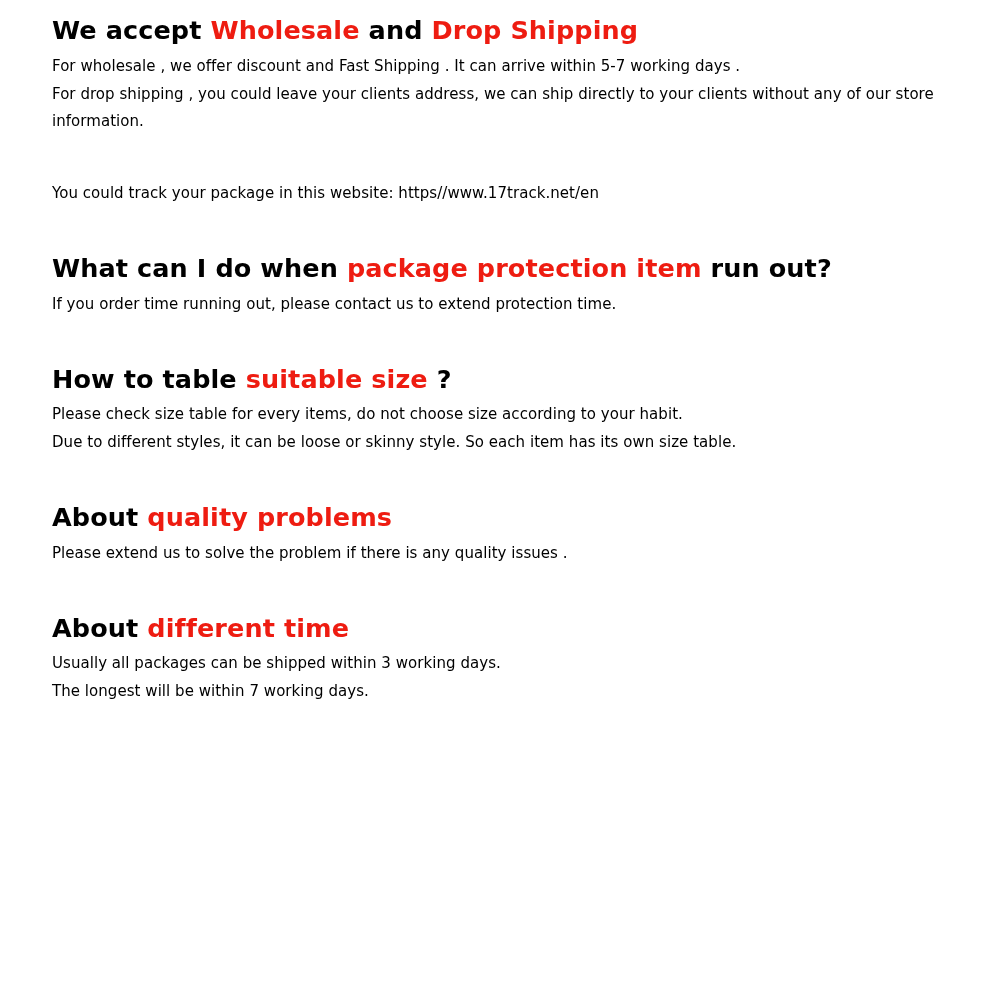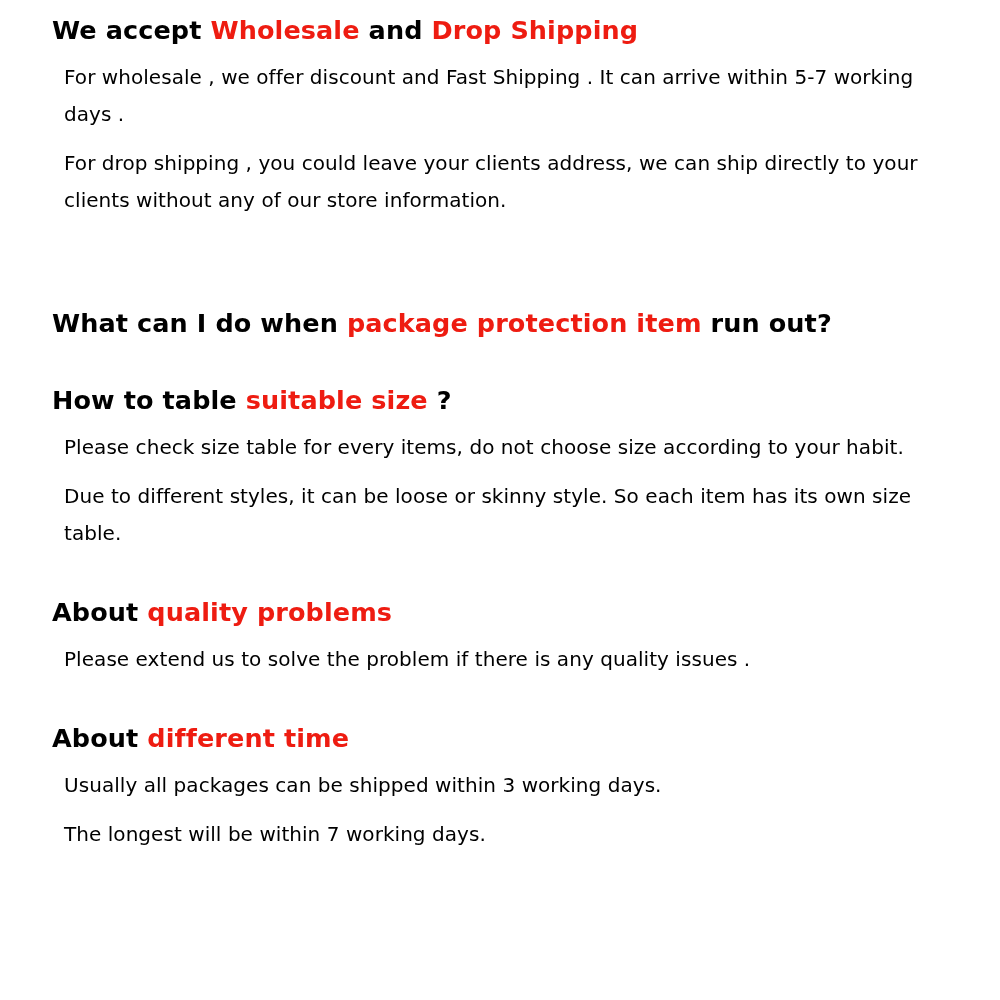--- a/index.html
+++ b/index.html
@@ -32,23 +32,23 @@
     font-weight: bold;
     line-height: 1.28;
     margin: 0 0 6px 0;
     letter-spacing: 0.1px;
     color: #000000;
   }
   .accent {
     color: #ee1c11;
   }
   p.body-line {
-    font-size: 20px;
+    font-size: 15px;
     line-height: 1.86;
-    margin: 12px;
+    margin: 0;
     letter-spacing: 0.05px;
     color: #000000;
     font-weight: 400;
   }
   .gap-lg { height: 18px; }
 </style>
 </head>
 <body>
 
 <div class="page">
@@ -57,28 +57,30 @@
     <h2 class="heading">
       <span>We accept </span><span class="accent">Wholesale</span><span> and </span><span class="accent">Drop Shipping</span>
     </h2>
     <p class="body-line">For wholesale , we offer discount and Fast Shipping . It can arrive within 5-7 working days .</p>
     <p class="body-line">For drop shipping , you could leave your clients address, we can ship directly to your clients without any of our store information.</p>
   </div>
 
   <div class="gap-lg"></div>
 
   <div class="section">
+    <p class="body-line">You could track your package in this website: https//www.17track.net/en</p>
   </div>
 
   <div class="gap-lg"></div>
 
   <div class="section">
     <h2 class="heading">
       <span>What can I do when </span><span class="accent">package protection item</span><span> run out?</span>
     </h2>
+    <p class="body-line">If you order time running out, please contact us to extend protection time.</p>
   </div>
 
   <div class="gap-lg"></div>
 
   <div class="section">
     <h2 class="heading">
       <span>How to table </span><span class="accent">suitable size</span><span> ?</span>
     </h2>
     <p class="body-line">Please check size table for every items, do not choose size according to your habit.</p>
     <p class="body-line">Due to different styles, it can be loose or skinny style. So each item has its own size table.</p>

